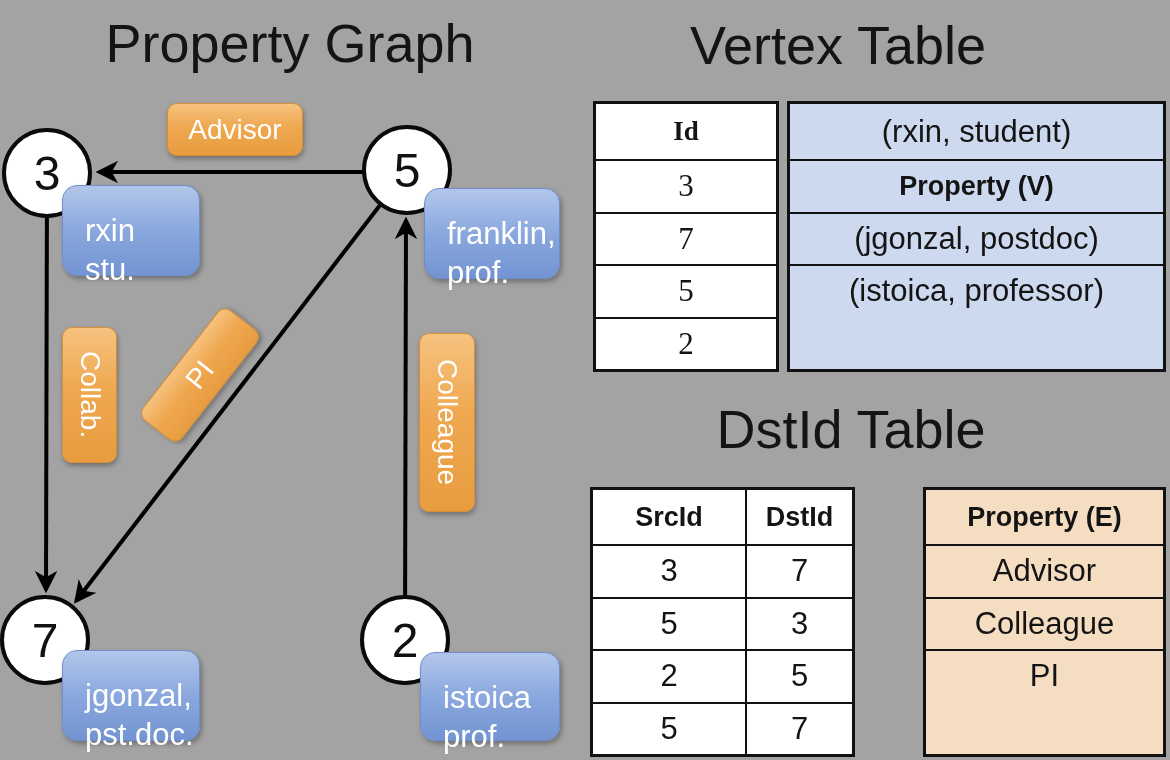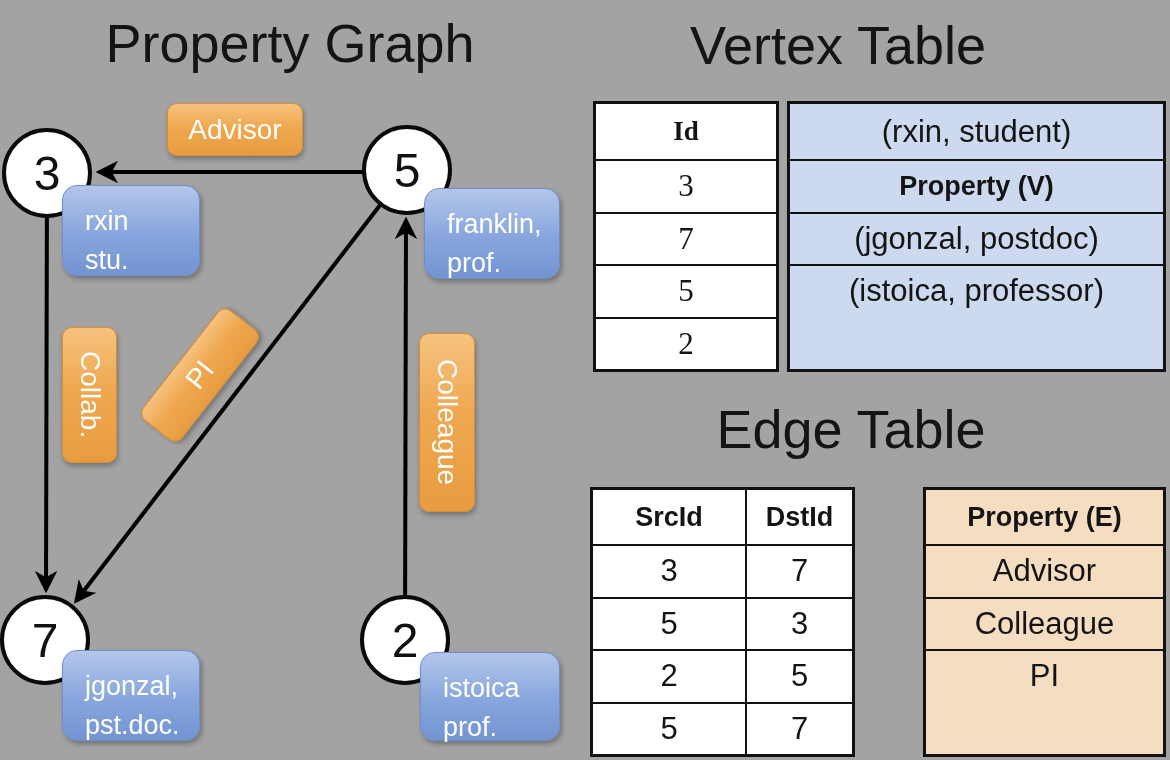--- a/index.html
+++ b/index.html
@@ -25,21 +25,21 @@
   }
   #node-3{left:2px;top:128px;}
   #node-5{left:362px;top:125px;}
   #node-7{left:0px;top:595px;}
   #node-2{left:360px;top:595px;}
 
   .prop-box{
     position:absolute;z-index:3;border-radius:15px;box-sizing:border-box;
     background:linear-gradient(180deg,#B3C6EA 0%,#8AA8DE 50%,#7394D2 100%);
     border:1px solid #6E8FCB;box-shadow:2px 3px 5px rgba(0,0,0,0.3);
-    color:#fff;font-size:27px;line-height:39px;padding:16px 0 0 22px;
+    color:#fff;font-size:31px;line-height:39px;padding:25px 0 0 22px;
   }
   #prop-3{left:62px;top:185px;width:138px;height:91px;}
   #prop-5{left:424px;top:188px;width:136px;height:91px;}
   #prop-7{left:62px;top:650px;width:138px;height:91px;}
   #prop-2{left:420px;top:652px;width:140px;height:89px;}
   .prop-box span{display:block;}
 
   .edge-label{
     position:absolute;z-index:3;border-radius:10px;box-sizing:border-box;
     background:linear-gradient(180deg,#F6C27F 0%,#EFA850 45%,#E89C3F 100%);
@@ -145,21 +145,21 @@
     <div class="cell">5</div>
     <div class="cell">2</div>
   </div>
   <div class="tbl" id="vt-prop">
     <div class="cell">(rxin, student)</div>
     <div class="cell hdr">Property (V)</div>
     <div class="cell">(jgonzal, postdoc)</div>
     <div class="cell">(istoica, professor)</div>
   </div>
 
-  <div class="big-title" id="title-edge">Edge Table</div>
+  <div class="big-title" id="title-edge">DstId Table</div>
 
   <div class="tbl" id="et-ids">
     <div class="cell hdr">SrcId</div>
     <div class="cell hdr">DstId</div>
     <div class="cell">3</div>
     <div class="cell">7</div>
     <div class="cell">5</div>
     <div class="cell">3</div>
     <div class="cell">2</div>
     <div class="cell">5</div>

